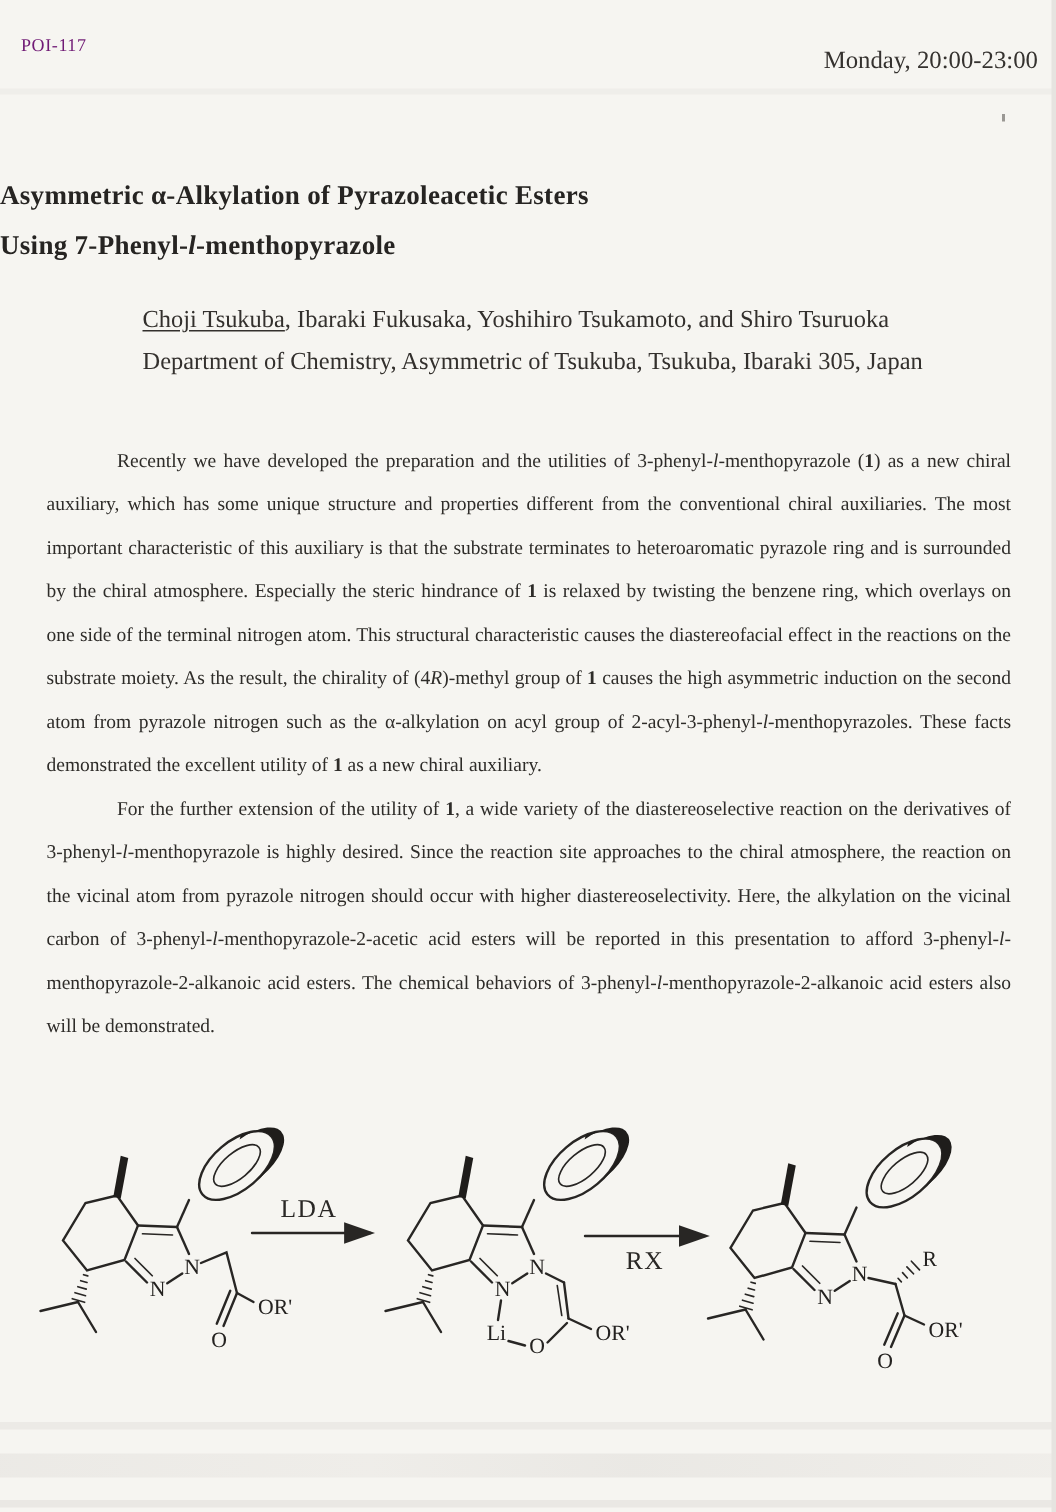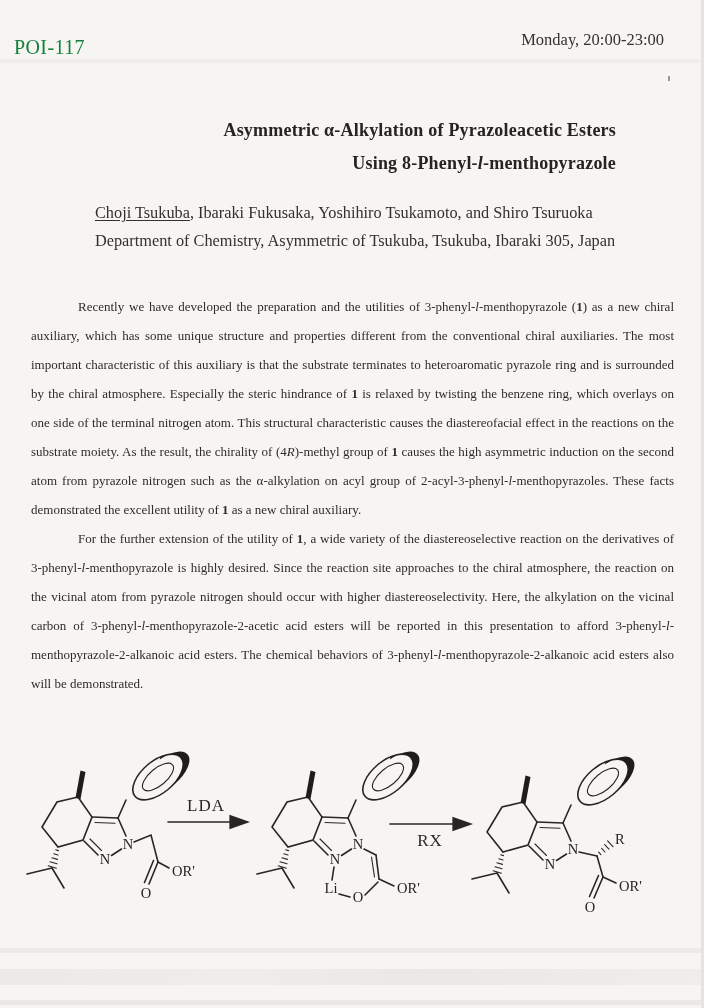--- a/index.html
+++ b/index.html
@@ -4,23 +4,23 @@
 <style>
   html,body{margin:0;padding:0;}
   body{
     width:704px;height:1008px;position:relative;overflow:hidden;
     background:#f6f5f1;color:#2e2c2a;
     font-family:"Liberation Serif", serif;
   }
   .it{font-style:italic}
   .bd{font-weight:bold}
   .ul{text-decoration:underline;text-underline-offset:2px;}
-  .hdr-left{position:absolute;left:14px;top:36px;font-size:20px;letter-spacing:.4px;color:#15803d;}
-  .hdr-right{position:absolute;right:40px;top:30px;font-size:16.5px;color:#35322f;}
-  .title-line{position:absolute;left:0;width:616px;text-align:right;font-weight:bold;font-size:18px;letter-spacing:.2px;color:#262422;}
+  .hdr-left{position:absolute;left:14px;top:23px;font-size:12px;letter-spacing:.4px;color:#701a75;}
+  .hdr-right{position:absolute;right:12px;top:30px;font-size:16.5px;color:#35322f;}
+  .title-line{position:absolute;left:0;width:616px;text-align:left;font-weight:bold;font-size:18px;letter-spacing:.2px;color:#262422;}
   #title1{top:120px;}
   #title2{top:153px;}
   .byline{position:absolute;left:95px;top:203px;width:580px;font-size:16.3px;color:#33302d;}
   .affil{position:absolute;left:95px;top:231px;width:580px;font-size:16.3px;color:#33302d;}
   .abstract{
     position:absolute;left:31px;top:292px;width:643px;
     font-size:13px;line-height:29px;text-align:justify;color:#2e2c29;
   }
   .abstract p{margin:0;text-indent:47px;}
   .scheme{position:absolute;left:0;top:745px;width:704px;height:225px;}
@@ -46,21 +46,21 @@
 <div class="noise n2"></div>
 <div class="noise n3"></div>
 <div class="noise n4"></div>
 <div class="edge-v"></div>
 <div class="edge-dash"></div>
 
 <div class="hdr-left">POI-117</div>
 <div class="hdr-right">Monday, 20:00-23:00</div>
 
 <div id="title1" class="title-line"><span>Asymmetric α-Alkylation of Pyrazoleacetic Esters</span></div>
-<div id="title2" class="title-line"><span>Using 8-Phenyl-</span><span class="it">l</span><span>-menthopyrazole</span></div>
+<div id="title2" class="title-line"><span>Using 7-Phenyl-</span><span class="it">l</span><span>-menthopyrazole</span></div>
 
 <div class="byline"><span class="ul">Choji Tsukuba</span><span>, Ibaraki Fukusaka, Yoshihiro Tsukamoto, and Shiro Tsuruoka</span></div>
 <div class="affil">Department of Chemistry, Asymmetric of Tsukuba, Tsukuba, Ibaraki 305, Japan</div>
 
 <div class="abstract">
   <p><span>Recently we have developed the preparation and the utilities of 3-phenyl-</span><span class="it">l</span><span>-menthopyrazole (</span><span class="bd">1</span><span>) as a new chiral auxiliary, which has some unique structure and properties different from the conventional chiral auxiliaries. The most important characteristic of this auxiliary is that the substrate terminates to heteroaromatic pyrazole ring and is surrounded by the chiral atmosphere.  Especially the steric hindrance of </span><span class="bd">1</span><span> is relaxed by twisting the benzene ring, which overlays on one side of the terminal nitrogen atom. This structural characteristic causes the diastereofacial effect in the reactions on the substrate moiety. As the result, the chirality of (4</span><span class="it">R</span><span>)-methyl group of </span><span class="bd">1</span><span> causes the high asymmetric induction on the second atom from pyrazole nitrogen such as the α-alkylation on acyl group of 2-acyl-3-phenyl-</span><span class="it">l</span><span>-menthopyrazoles. These facts demonstrated the excellent utility of </span><span class="bd">1</span><span> as a new chiral auxiliary.</span></p>
   <p><span>For the further extension of the utility of </span><span class="bd">1</span><span>, a wide variety of the diastereoselective reaction on the derivatives of 3-phenyl-</span><span class="it">l</span><span>-menthopyrazole is highly desired.  Since the reaction site approaches to the chiral atmosphere, the reaction on the vicinal atom from pyrazole nitrogen should occur with higher diastereoselectivity.  Here, the alkylation on the vicinal carbon of 3-phenyl-</span><span class="it">l</span><span>-menthopyrazole-2-acetic acid esters will be reported in this presentation to afford 3-phenyl-</span><span class="it">l</span><span>-menthopyrazole-2-alkanoic acid esters.  The chemical behaviors of  3-phenyl-</span><span class="it">l</span><span>-menthopyrazole-2-alkanoic acid esters also will be demonstrated.</span></p>
 </div>
 
 <div class="scheme">

